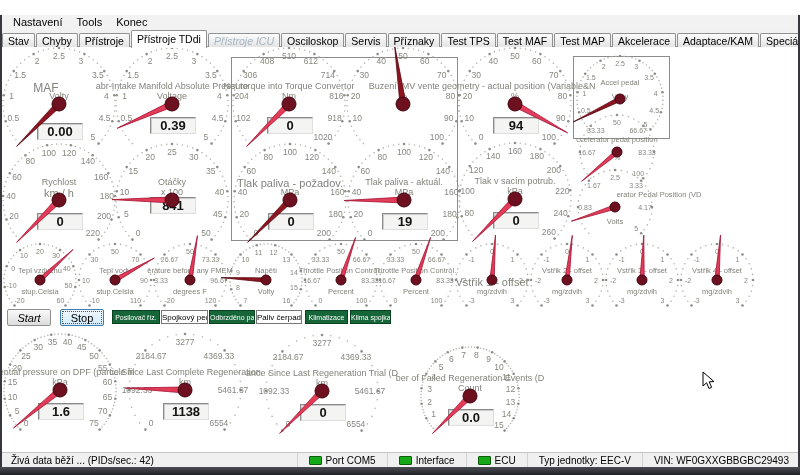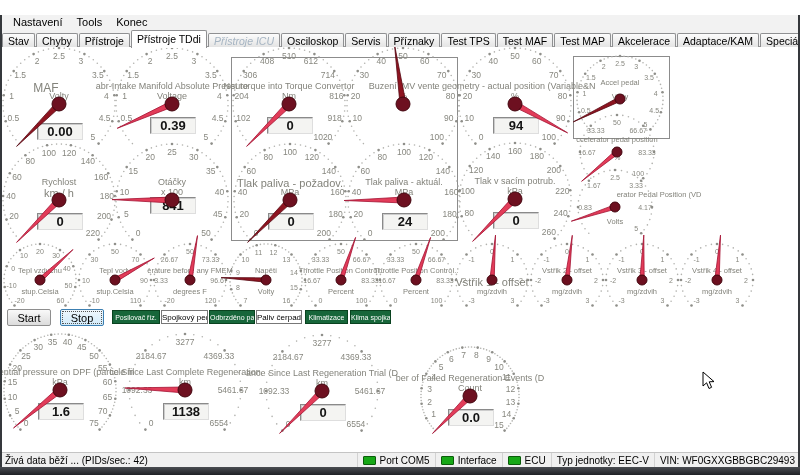--- a/index.html
+++ b/index.html
@@ -12,26 +12,26 @@
   .tab{display:inline-block;vertical-align:bottom;height:14px;line-height:14px;margin-top:2px;padding:0 5px;font-size:10.5px;background:linear-gradient(#fcfcfc,#e2e2e2);border:1px solid #8f9092;border-bottom:none;border-radius:2px 2px 0 0;margin-right:1px;color:#000;}
   .tab.active{background:#fff;height:17px;line-height:16px;margin-top:0;position:relative;z-index:3;}
   .tab.disabled{color:#a5b4c2;font-style:italic;}
   .panel{position:absolute;top:47px;left:0;width:800px;height:405px;background:#fff;overflow:hidden;}
   .g-title{position:absolute;transform:translateX(-50%);white-space:nowrap;color:#83837b;}
   .g-svg{position:absolute;overflow:visible;pointer-events:none;}
   .g-svg text{font-family:"Liberation Sans",sans-serif;}
   .val-box{position:absolute;width:44px;height:15px;background:#f4f4f2;border:1px solid;border-color:#8a8a8a #dedede #dedede #8a8a8a;box-shadow:inset 1px 1px 0 #cccccc;font-size:13px;font-weight:bold;color:#141414;text-align:center;line-height:15px;}
   .group-box{position:absolute;border:1px solid #8c8c8c;}
   .btn{position:absolute;box-sizing:border-box;font-family:"Liberation Sans",sans-serif;cursor:default;display:block;text-align:center;}
-  .btn-normal{font-size:11px;background:linear-gradient(#f9f9f9,#dcdcdc);border:1px solid #8e8e8e;border-radius:2px;color:#000;}
+  .btn-normal{font-size:11px;background:linear-gradient(#f9f9f9,#dcdcdc);border:1px solid #8e8e8e;border-radius:2px;color:#000;font-style:italic;}
   .btn-focused{font-size:11px;background:linear-gradient(#f0f7fc,#d2ebfa);border:1px solid #3c7fb1;border-radius:2px;outline:1px dotted #555;outline-offset:-3px;color:#000;}
   .btn-green{font-size:7px;color:#fff;background:#17663a;border:1px solid #09421f;padding:0;overflow:hidden;white-space:nowrap;}
   .btn-white{font-size:8px;background:#fff;border:1px solid #777;padding:0;overflow:hidden;white-space:nowrap;color:#000;}
   .statusbar{position:absolute;top:452px;width:800px;height:15px;background:#f0f0f0;border-top:1px solid #c4c4c4;display:flex;align-items:center;font-size:10px;box-sizing:border-box;color:#000;}
-  .sb-seg{padding:0 5px;height:100%;display:flex;align-items:center;border-left:1px solid #d2d2d2;white-space:nowrap;box-sizing:border-box;}
+  .sb-seg{padding:0 11px;height:100%;display:flex;align-items:center;border-left:1px solid #d2d2d2;white-space:nowrap;box-sizing:border-box;}
   .sb-live{width:445px;border-left:none;}
   .sb-ind{display:flex;height:100%;padding:0;border-left:none;}
   .sb-vin{margin-left:auto;}
   .led{display:inline-block;width:11px;height:7px;background:#17a817;border:1px solid #0a5c0a;border-radius:1px;margin-right:4px;}
   .bottomedge{position:absolute;top:467px;width:800px;height:8px;background:linear-gradient(#4a4d52,#1f2125);}
   .winedge{position:absolute;top:15px;width:2px;height:452px;background:#35383c;}
   .cursor{position:absolute;left:702px;top:371px;pointer-events:none;}
 </style>
 </head>
 <body>
@@ -871,21 +871,21 @@
           <text x="113.7" y="85.3" text-anchor="middle" fill="#87877f" font-size="8.5">180</text>
           <circle cx="107.6" cy="107.6" r="1.3" fill="#8f8f8a"></circle>
           <text x="101.9" y="104.4" text-anchor="middle" fill="#87877f" font-size="8.5">200</text>
           <polygon points="25.6,110.4 70.1,70.1 65.9,65.9" fill="#8e1420" stroke="#570711" stroke-width="0.8"></polygon>
           <circle cx="68" cy="68" r="7" fill="#6d1020" stroke="#43050e" stroke-width="1"></circle>
         </svg>
       </div>
       <div>
         <div class="g-title" style="left: 404px; top: 130px; font-size: 9px;">Tlak paliva - aktuál.</div>
         <div class="g-title" style="left: 404px; top: 140px; font-size: 9px;">MPa</div>
-        <div class="val-box" style="left: 382px; top: 166px;">24</div>
+        <div class="val-box" style="left: 382px; top: 166px;">19</div>
         <svg width="136" height="136" class="g-svg" style="left: 336px; top: 85px;">
           <circle cx="28.4" cy="107.6" r="0.8" fill="#b2b2ae"></circle>
           <circle cx="24.9" cy="103.7" r="0.8" fill="#b2b2ae"></circle>
           <circle cx="21.7" cy="99.5" r="0.8" fill="#b2b2ae"></circle>
           <circle cx="18.9" cy="95.0" r="0.8" fill="#b2b2ae"></circle>
           <circle cx="16.6" cy="90.2" r="0.8" fill="#b2b2ae"></circle>
           <circle cx="14.7" cy="85.3" r="0.8" fill="#b2b2ae"></circle>
           <circle cx="13.3" cy="80.2" r="0.8" fill="#b2b2ae"></circle>
           <circle cx="12.4" cy="75.0" r="0.8" fill="#b2b2ae"></circle>
           <circle cx="12.0" cy="69.8" r="0.8" fill="#b2b2ae"></circle>

